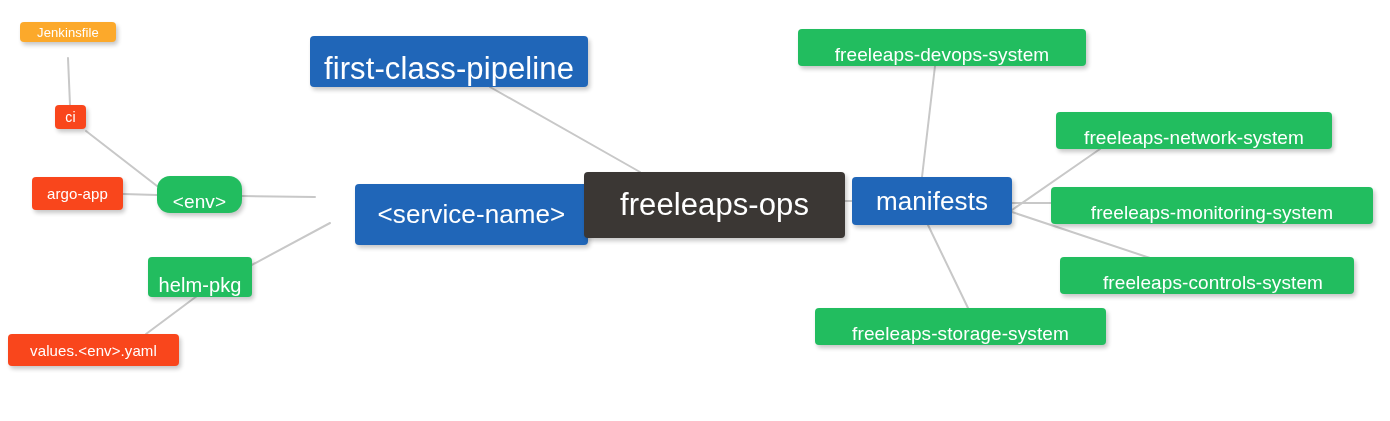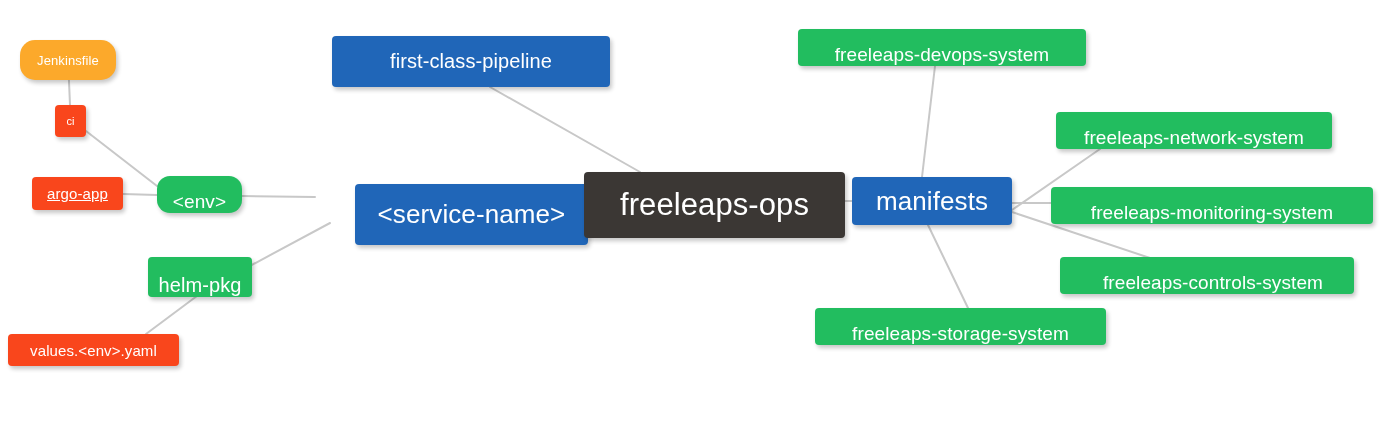--- a/index.html
+++ b/index.html
@@ -55,39 +55,39 @@
       <line x1="490" y1="87" x2="640" y2="172" stroke="#c8c8c8" stroke-width="2" stroke-linecap="round"></line>
       <line x1="548" y1="198" x2="584" y2="199" stroke="#c8c8c8" stroke-width="2" stroke-linecap="round"></line>
       <line x1="845" y1="201" x2="852" y2="201" stroke="#c8c8c8" stroke-width="2" stroke-linecap="round"></line>
       <line x1="922" y1="177" x2="935" y2="66" stroke="#c8c8c8" stroke-width="2" stroke-linecap="round"></line>
       <line x1="1012" y1="210" x2="1100" y2="149" stroke="#c8c8c8" stroke-width="2" stroke-linecap="round"></line>
       <line x1="1012" y1="203" x2="1051" y2="203" stroke="#c8c8c8" stroke-width="2" stroke-linecap="round"></line>
       <line x1="1012" y1="212" x2="1150" y2="258" stroke="#c8c8c8" stroke-width="2" stroke-linecap="round"></line>
       <line x1="928" y1="225" x2="968" y2="308" stroke="#c8c8c8" stroke-width="2" stroke-linecap="round"></line>
     </svg>
   <div id="node-layer">
-      <div class="node n-orange" style="left: 20px; top: 40px; width: 96px; height: 40px; font-size: 13px; border-radius: 15px;">
+      <div class="node n-orange" style="left: 20px; top: 22px; width: 96px; height: 20px; font-size: 13px;">
         <span>Jenkinsfile</span>
       </div>
-      <div class="node n-red" style="left: 55px; top: 105px; width: 31px; height: 32px; font-size: 11px;">
+      <div class="node n-red" style="left: 55px; top: 105px; width: 31px; height: 24px; font-size: 14px;">
         <span>ci</span>
       </div>
-      <div class="node n-red" style="left: 32px; top: 177px; width: 91px; height: 33px; font-size: 15px; text-decoration: underline;">
+      <div class="node n-red" style="left: 32px; top: 177px; width: 91px; height: 33px; font-size: 15px;">
         <span>argo-app</span>
       </div>
       <div class="node n-green" style="left: 157px; top: 176px; width: 85px; height: 37px; font-size: 19px; border-radius: 13px;">
         <span>&lt;env&gt;</span>
       </div>
       <div class="node n-green" style="left: 148px; top: 257px; width: 104px; height: 40px; font-size: 20px;">
         <span>helm-pkg</span>
       </div>
       <div class="node n-red" style="left: 8px; top: 334px; width: 171px; height: 32px; font-size: 15px;">
         <span>values.&lt;env&gt;.yaml</span>
       </div>
-      <div class="node n-blue" style="left: 332px; top: 36px; width: 278px; height: 51px; font-size: 20px;">
+      <div class="node n-blue" style="left: 310px; top: 36px; width: 278px; height: 51px; font-size: 31px; align-items: flex-end;">
         <span>first-class-pipeline</span>
       </div>
       <div class="node n-blue" style="left: 315px; top: 184px; width: 233px; height: 61px; font-size: 26px; margin-left: 40px;">
         <span>&lt;service-name&gt;</span>
       </div>
       <div class="node n-root" style="left: 584px; top: 172px; width: 261px; height: 66px; font-size: 31px;">
         <span>freeleaps-ops</span>
       </div>
       <div class="node n-blue" style="left: 852px; top: 177px; width: 160px; height: 48px; font-size: 26px;">
         <span>manifests</span>

